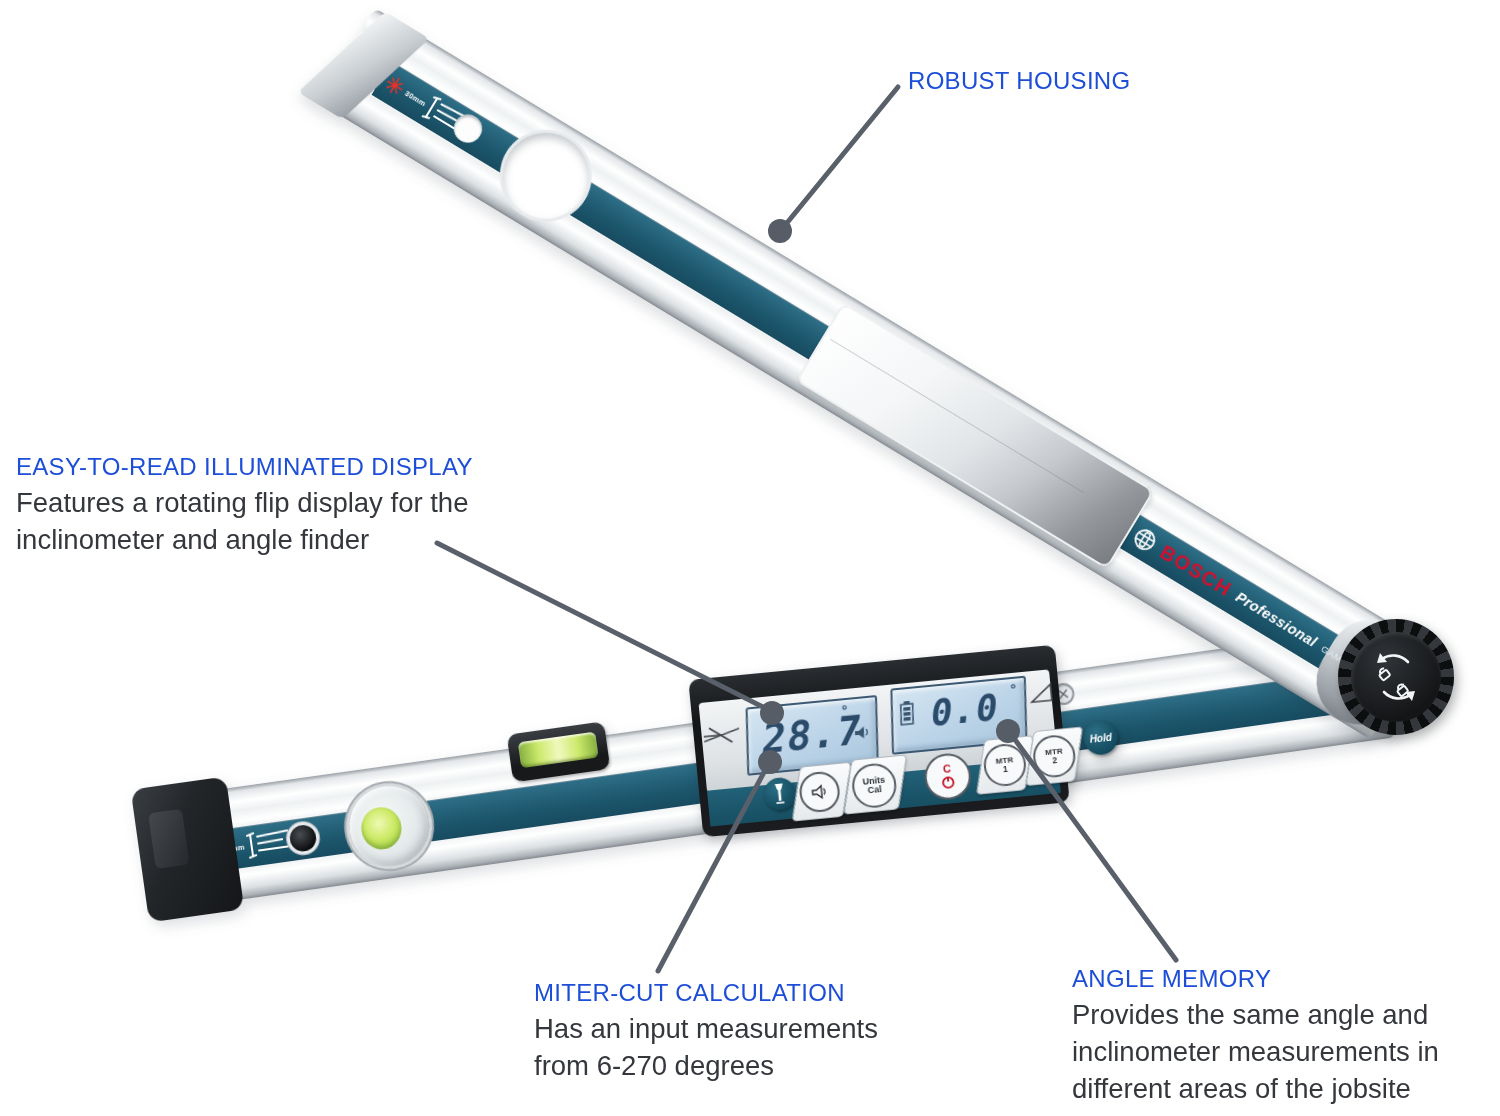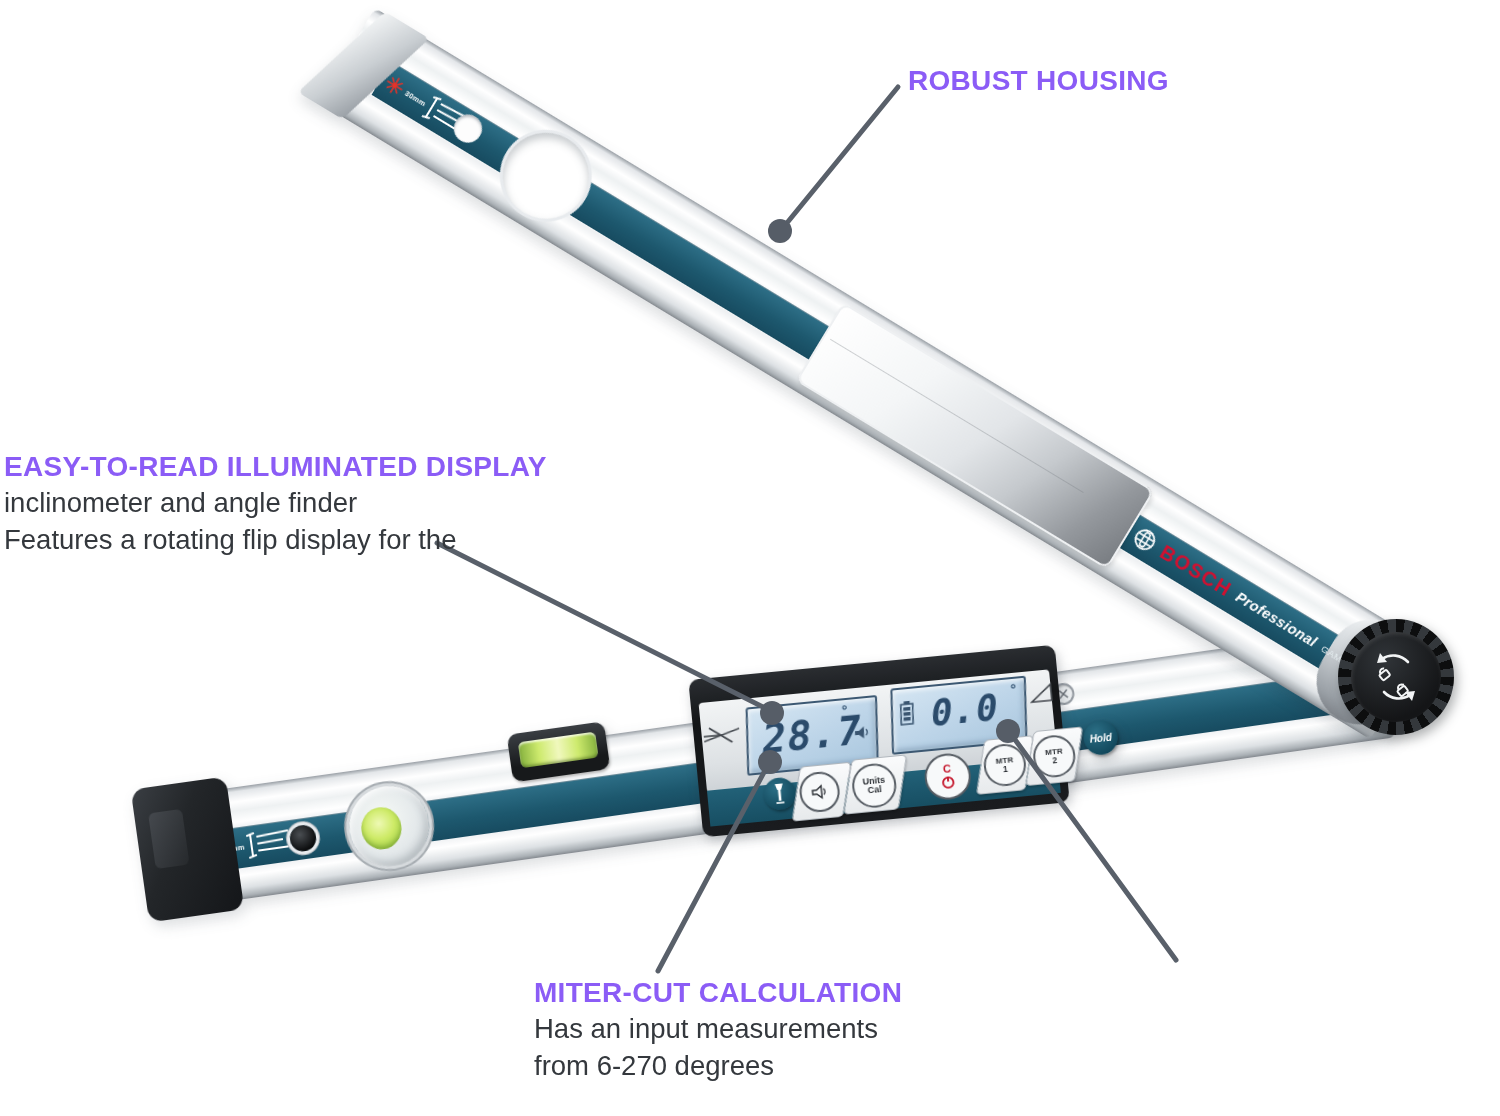--- a/index.html
+++ b/index.html
@@ -1,21 +1,21 @@
 <!DOCTYPE html>
 <html><head>
 <meta charset="utf-8">
 <style>
   html,body{margin:0;padding:0;background:#fff;}
   .canvas{position:relative;width:1500px;height:1116px;background:#ffffff;overflow:hidden;
           font-family:"Liberation Sans",sans-serif;}
 
   
   .co{position:absolute;}
-  .co-title{font-weight:700;font-size:28px;line-height:34px;color:#8b5cf6;letter-spacing:.3px;}
+  .co-title{font-weight:400;font-size:24px;line-height:34px;color:#1d4ed8;letter-spacing:.3px;}
   .co-line{font-size:27.5px;line-height:37px;color:#34383d;}
 
   
   .rail{position:absolute;border-radius:7px;
     background:linear-gradient(180deg,#9aa0a6 0%,#e3e6e9 4%,#ffffff 13%,#eef1f2 21%,
       #ffffff 31%,#f2f4f6 35%,#ffffff 63%,#eef0f2 71%,#ffffff 79%,#dde1e4 90%,#aab0b5 97%,#84898f 100%);
     filter:drop-shadow(3px 6px 7px rgba(40,50,60,.16));}
   .lower-rail{left:148px;top:800px;width:1252px;height:112px;transform:rotate(-8deg);transform-origin:0 50%;}
   .upper-rail{left:375px;top:8px;width:1230px;height:110px;transform:rotate(31.2deg);transform-origin:0 0;}
   .stripe{position:absolute;background:linear-gradient(180deg,#2d6e86 0%,#1d586e 55%,#174b60 100%);
@@ -306,26 +306,32 @@
       <circle cx="772" cy="713" r="12"></circle>
       <circle cx="770" cy="762" r="12"></circle>
       <circle cx="1008" cy="731" r="12"></circle>
     </g>
   </svg>
 
   <div class="co" style="left:908px;top:64px">
     <div class="co-title">ROBUST HOUSING</div>
   </div>
 
-  <div class="co" style="left:4px;top:450px">
+  <div class="co" style="left:16px;top:450px">
     <div class="co-title">EASY-TO-READ ILLUMINATED DISPLAY</div>
+    <div class="co-line">Features a rotating flip display for the</div>
     <div class="co-line">inclinometer and angle finder</div>
-    <div class="co-line">Features a rotating flip display for the</div>
   </div>
 
   <div class="co" style="left:534px;top:976px">
     <div class="co-title">MITER-CUT CALCULATION</div>
     <div class="co-line">Has an input measurements</div>
     <div class="co-line">from 6-270 degrees</div>
   </div>
 
+  <div class="co" style="left:1072px;top:962px">
+    <div class="co-title">ANGLE MEMORY</div>
+    <div class="co-line">Provides the same angle and</div>
+    <div class="co-line">inclinometer measurements in</div>
+    <div class="co-line">different areas of the jobsite</div>
+  </div>
 
 </div>
 
 </body></html>

